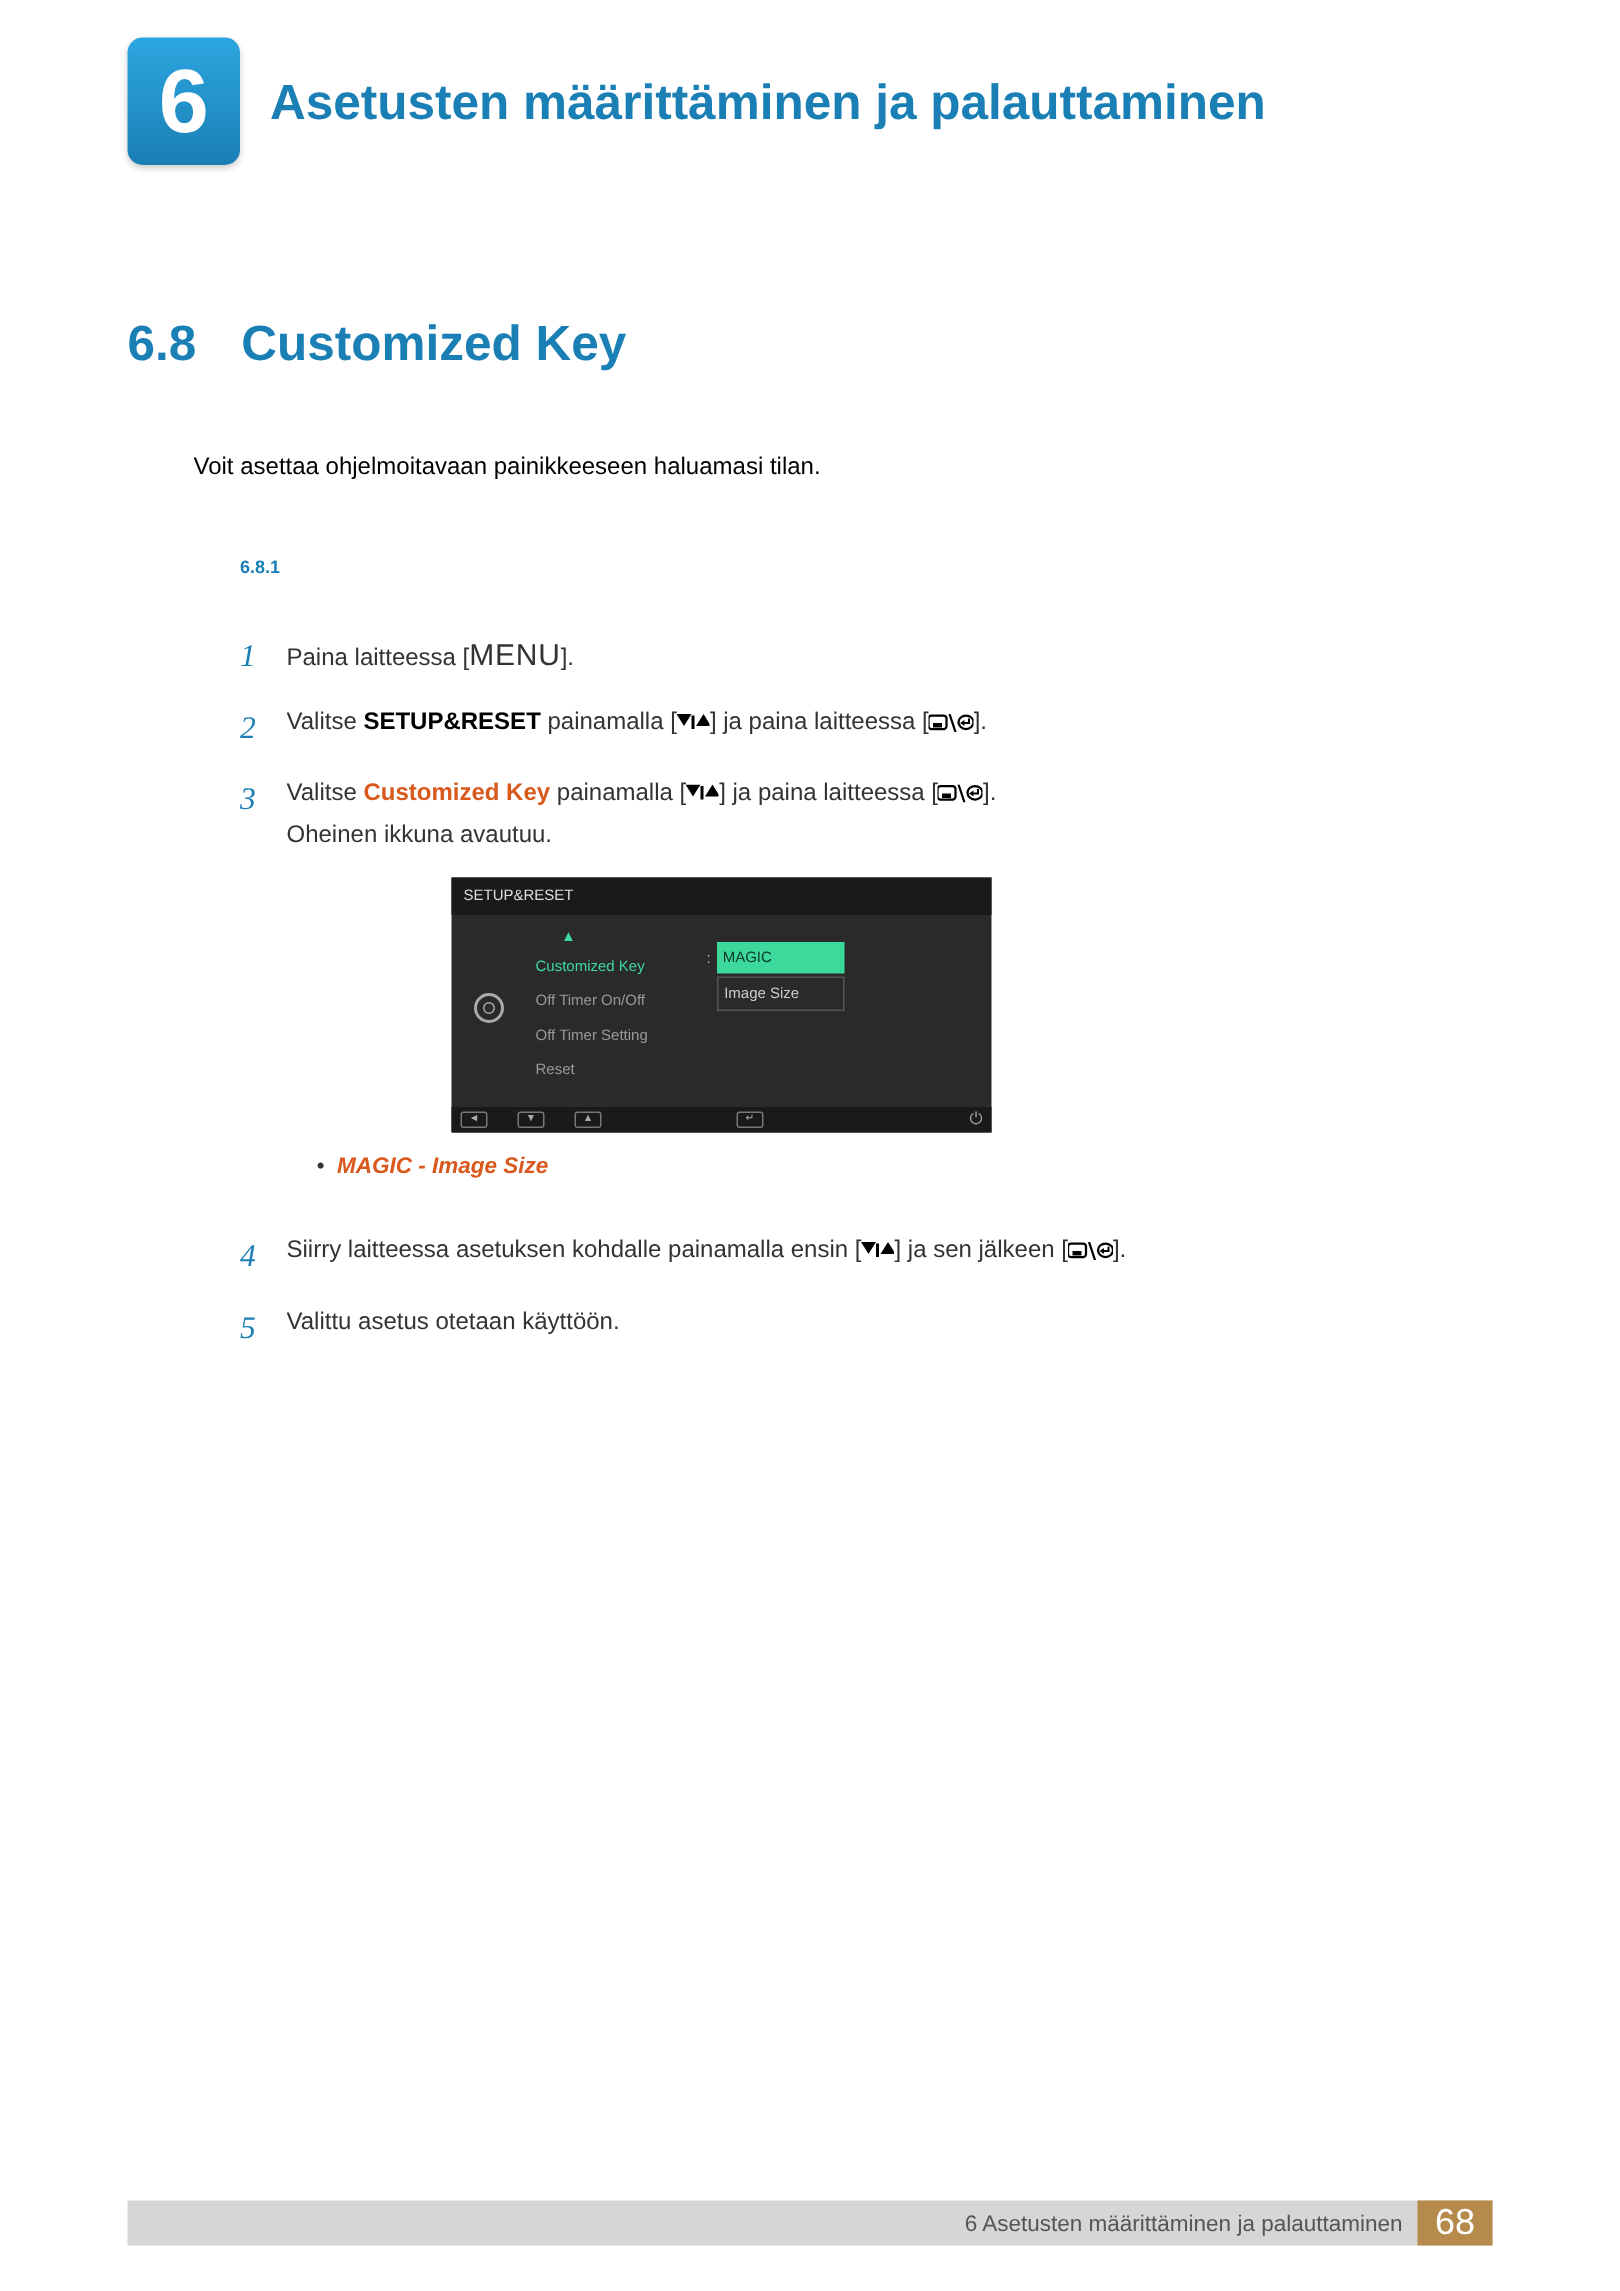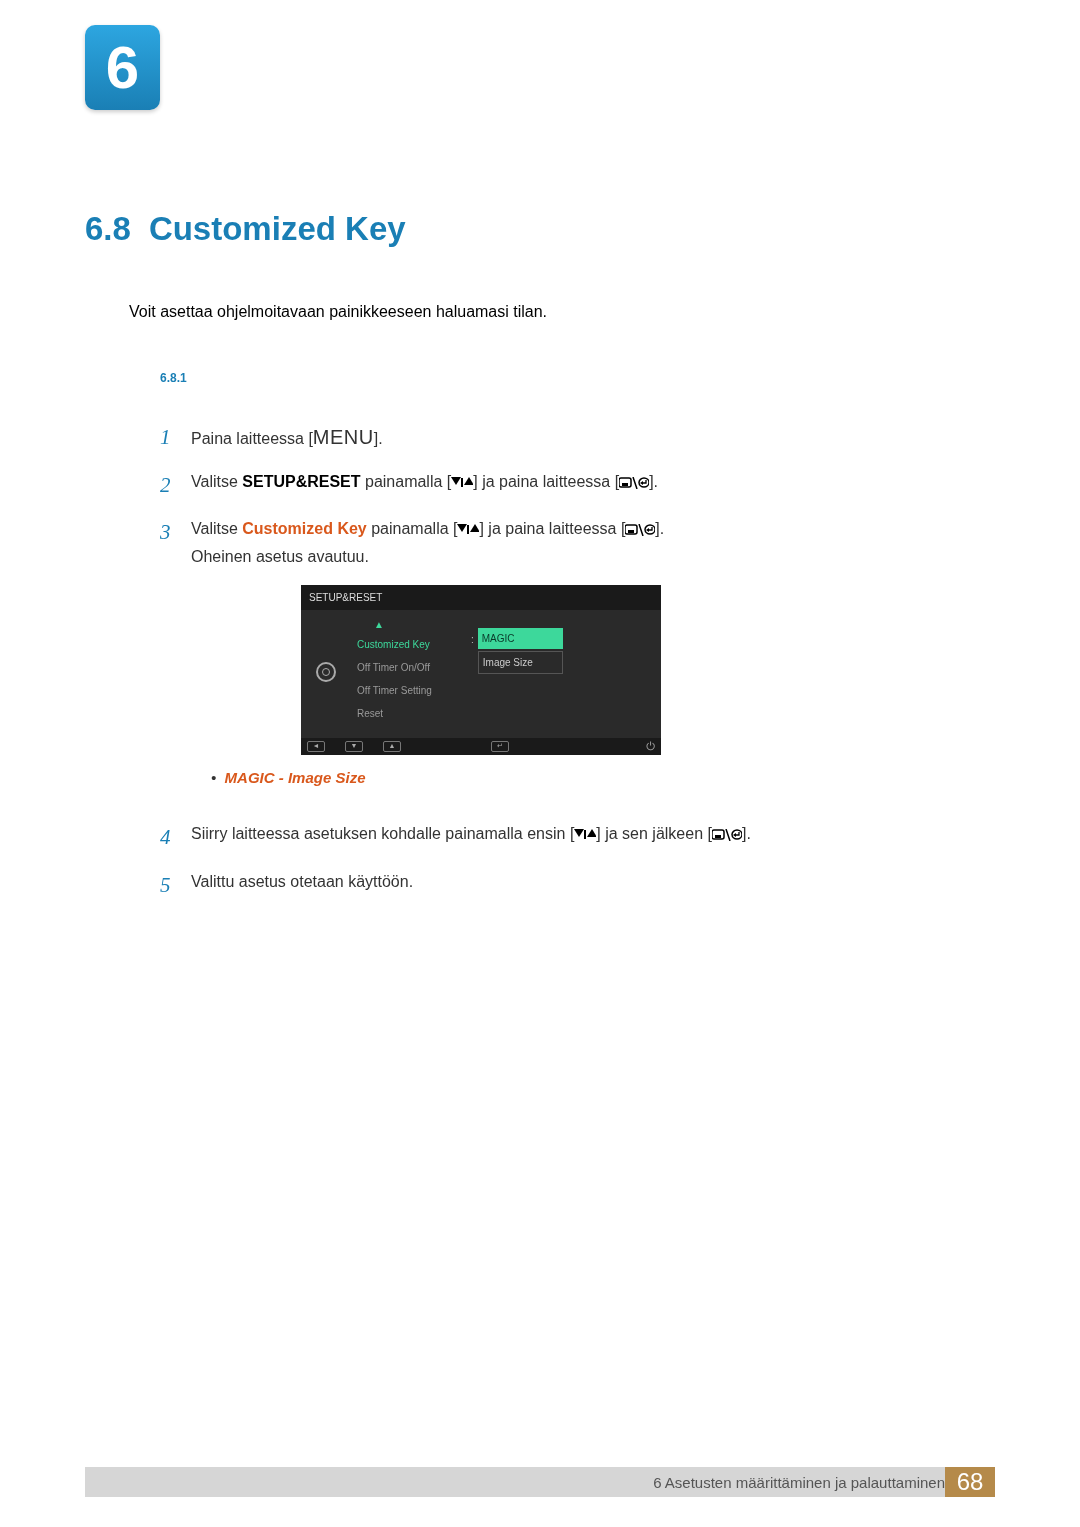--- a/index.html
+++ b/index.html
@@ -35,21 +35,21 @@
     font-weight: bold;
     box-shadow: 0 2px 4px rgba(0,0,0,0.2);
   }
   .chapter-title {
     color: #1a7fb5;
     font-size: 33px;
     font-weight: bold;
   }
   .section-heading {
     display: flex;
-    gap: 18px;
+    gap: 30px;
     margin-bottom: 55px;
   }
   .section-num {
     color: #1a7fb5;
     font-size: 33px;
     font-weight: bold;
   }
   .section-title {
     color: #1a7fb5;
     font-size: 33px;
@@ -227,40 +227,41 @@
     left: 85px;
     right: 85px;
     height: 30px;
     background: #d6d6d6;
     display: flex;
     align-items: center;
     justify-content: flex-end;
     font-size: 15px;
     color: #555;
   }
-  .footer-text { padding-right: 0; }
+  .footer-text { padding-right: 10px; }
   .footer-page {
     background: #b58a4a;
     color: #fff;
     width: 50px;
     height: 30px;
     display: flex;
     align-items: center;
     justify-content: center;
     font-size: 24px;
     font-weight: normal;
   }
   svg.icon-inline { vertical-align: -2px; }
 </style>
 </head>
 <body>
 
 <div class="page">
   <div class="chapter-header">
     <div class="chapter-badge">6</div>
+    <div class="chapter-title">Asetusten määrittäminen ja palauttaminen</div>
   </div>
 
   <div class="section-heading">
     <div class="section-num">6.8</div>
     <div class="section-title">Customized Key</div>
   </div>
 
   <p class="section-intro">Voit asettaa ohjelmoitavaan painikkeeseen haluamasi tilan.</p>
 
   <div class="subsection-heading">
@@ -302,21 +303,21 @@
             <rect x="10" y="1" width="2" height="9" fill="#000"></rect>
             <polygon points="13,8 23,8 18,0" fill="#000"></polygon>
           </svg><span>] ja paina laitteessa [</span><svg class="icon-inline" width="30" height="12">
             <rect x="0" y="1" width="12" height="9" rx="2" fill="none" stroke="#000" stroke-width="1.5"></rect>
             <rect x="3" y="6" width="6" height="3" fill="#000"></rect>
             <line x1="14" y1="0" x2="18" y2="12" stroke="#000" stroke-width="1.5"></line>
             <rect x="20" y="1" width="10" height="9" rx="5" fill="none" stroke="#000" stroke-width="1.5"></rect>
             <polyline points="27,3 27,6 23,6" fill="none" stroke="#000" stroke-width="1.3"></polyline>
             <polygon points="21,6 24,4 24,8" fill="#000"></polygon>
           </svg><span>].</span>
-        <div>Oheinen asetus avautuu.</div>
+        <div>Oheinen ikkuna avautuu.</div>
 
         <div class="osd-screenshot">
           <div class="osd-header">SETUP&amp;RESET</div>
           <div class="osd-body">
             <div class="osd-arc"></div>
             <div class="osd-icon-col">
               <div class="osd-gear"></div>
             </div>
             <div class="osd-menu-col">
               <div class="osd-arrow-up">▲</div>

